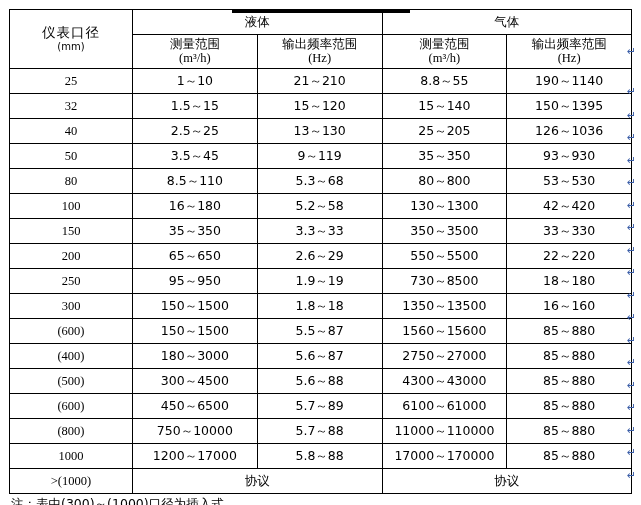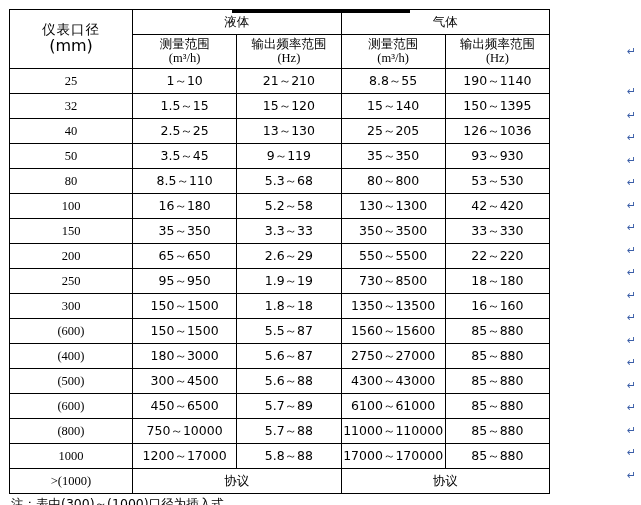--- a/index.html
+++ b/index.html
@@ -26,21 +26,21 @@
     position: absolute;
     top: 0px;
     left: 232px;
     width: 178px;
     height: 4px;
     background: #000;
   }
   table.spec {
     border-collapse: collapse;
     margin: 9px 0 0 9px;
-    width: 541px;
+    width: 623px;
     table-layout: fixed;
   }
   table.spec td, table.spec th {
     border: 1px solid #000;
     text-align: center;
     vertical-align: middle;
     font-weight: normal;
     font-size: 12.5px;
     line-height: 1.15;
     padding: 2px 1px;
@@ -57,21 +57,21 @@
   }
   .cell-first {
     font-size: 12.5px;
     font-family: Liberation Serif, serif;
   }
   .diam-head-line1 {
     font-size: 13.5px;
     letter-spacing: 1px;
   }
   .diam-head-line2 {
-    font-size: 16px;
+    font-size: 10px;
   }
   .note {
     position: absolute;
     left: 11px;
     top: 487px;
     font-size: 12.5px;
     white-space: nowrap;
   }
   
   .pilcrows {

